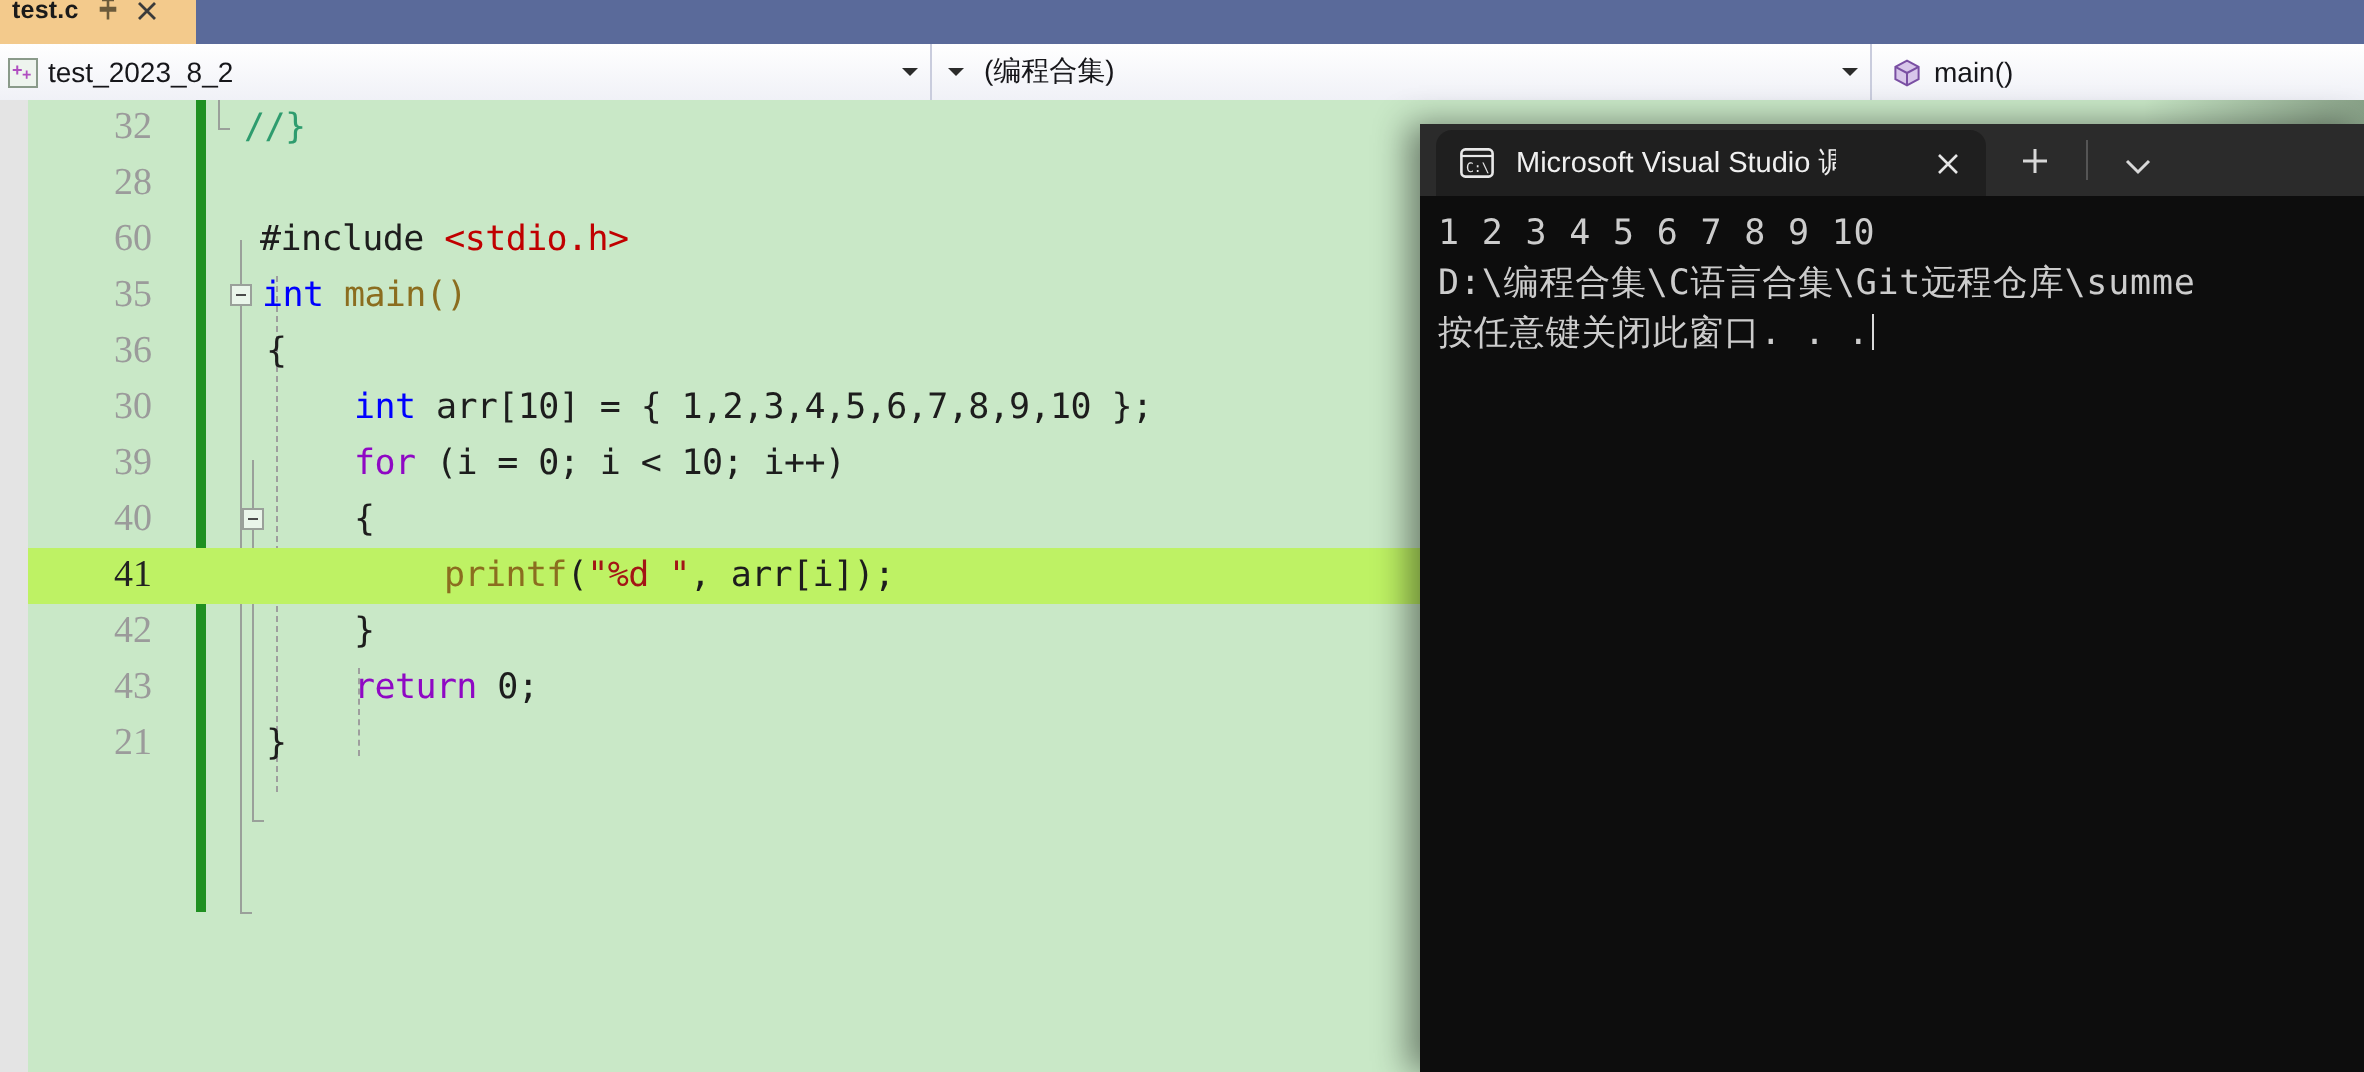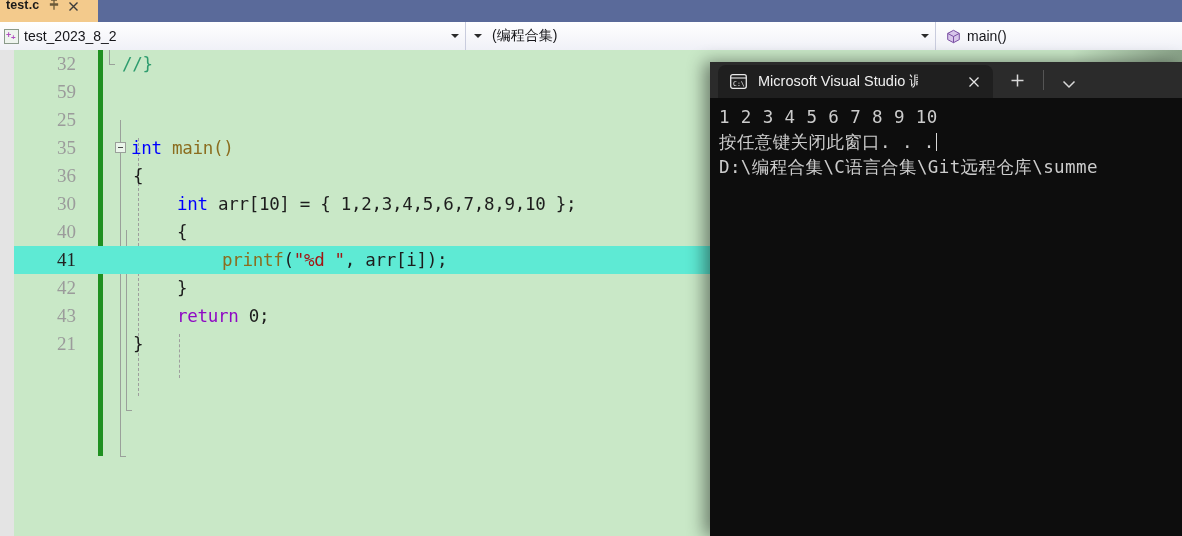--- a/index.html
+++ b/index.html
@@ -54,21 +54,21 @@
   .cube{width:15px;height:15px;margin-right:6px;flex:0 0 auto;}
 
   
   .editor{
     position:absolute;left:0;top:50px;width:1182px;height:486px;
     background:#c9e8c7;overflow:hidden;
   }
   .leftstrip{position:absolute;left:0;top:0;width:14px;height:486px;background:#e4e4e4;}
   .codearea{position:absolute;left:14px;top:0;right:0;height:486px;}
   .line{position:relative;height:28px;line-height:28px;white-space:pre;}
-  .line.cur{background:#5eead4;}
+  .line.cur{background:#bef264;}
   .lnum{
     position:absolute;left:0;top:0;width:62px;text-align:right;
     font-family:Liberation Serif, serif;
     font-size:19px;color:#9b9b9b;letter-spacing:0;
   }
   .line.cur .lnum{color:#222;}
   .code{
     position:absolute;left:105px;top:0;
     font-family:"DejaVu Sans Mono","Liberation Mono",monospace;
     font-size:17.5px;color:#1d1d1d;letter-spacing:-.3px;
@@ -203,44 +203,49 @@
 
       <div class="collapse" style="left:101px;top:92px;"></div>
       <div class="collapse" style="left:107px;top:204px;"></div>
 
       <div class="line">
         <span class="lnum">32</span>
         <span class="code cmt" style="left:108px;">//}</span>
       </div>
 
       <div class="line">
-        <span class="lnum">59</span>
+        <span class="lnum">28</span>
         <span class="code"></span>
       </div>
 
       <div class="line">
-        <span class="lnum">25</span>
+        <span class="lnum">60</span>
+        <span class="code" style="left:116px;"><span>#include </span><span class="inc">&lt;stdio.h&gt;</span></span>
       </div>
 
       <div class="line">
         <span class="lnum">35</span>
         <span class="code" style="left:117px;"><span class="kw">int</span><span class="fn"> main()</span></span>
       </div>
 
       <div class="line">
         <span class="lnum">36</span>
         <span class="code" style="left:119px;">{</span>
       </div>
 
       <div class="line">
         <span class="lnum">30</span>
         <span class="code" style="left:163px;"><span class="kw">int</span><span> arr[10] = { 1,2,3,4,5,6,7,8,9,10 };</span></span>
       </div>
 
 
+      <div class="line">
+        <span class="lnum">39</span>
+        <span class="code" style="left:163px;"><span class="kw2">for</span><span> (i = 0; i &lt; 10; i++)</span></span>
+      </div>
 
       <div class="line">
         <span class="lnum">40</span>
         <span class="code" style="left:163px;">{</span>
       </div>
 
       <div class="line cur">
         <span class="lnum">41</span>
         <span class="code" style="left:208px;"><span class="fn">printf</span><span>(</span><span class="str">"%d "</span><span>, arr[i]);</span></span>
       </div>
@@ -291,18 +296,18 @@
       <span class="con-sep"></span>
       <span class="con-chev">
         <svg width="14" height="9" viewBox="0 0 14 9">
           <path d="M1.5 1.5 L7 7 L12.5 1.5" stroke="#d8d8d8" stroke-width="1.5" fill="none"></path>
         </svg>
       </span>
     </div>
 
     <div class="con-body">
       <div class="con-line">1 2 3 4 5 6 7 8 9 10</div>
+      <div class="con-line">D:\编程合集\C语言合集\Git远程仓库\summe</div>
       <div class="con-line"><span>按任意键关闭此窗口. . .</span><span class="caret"></span></div>
-      <div class="con-line">D:\编程合集\C语言合集\Git远程仓库\summe</div>
     </div>
   </div>
 
 </div>
 
 </body></html>

